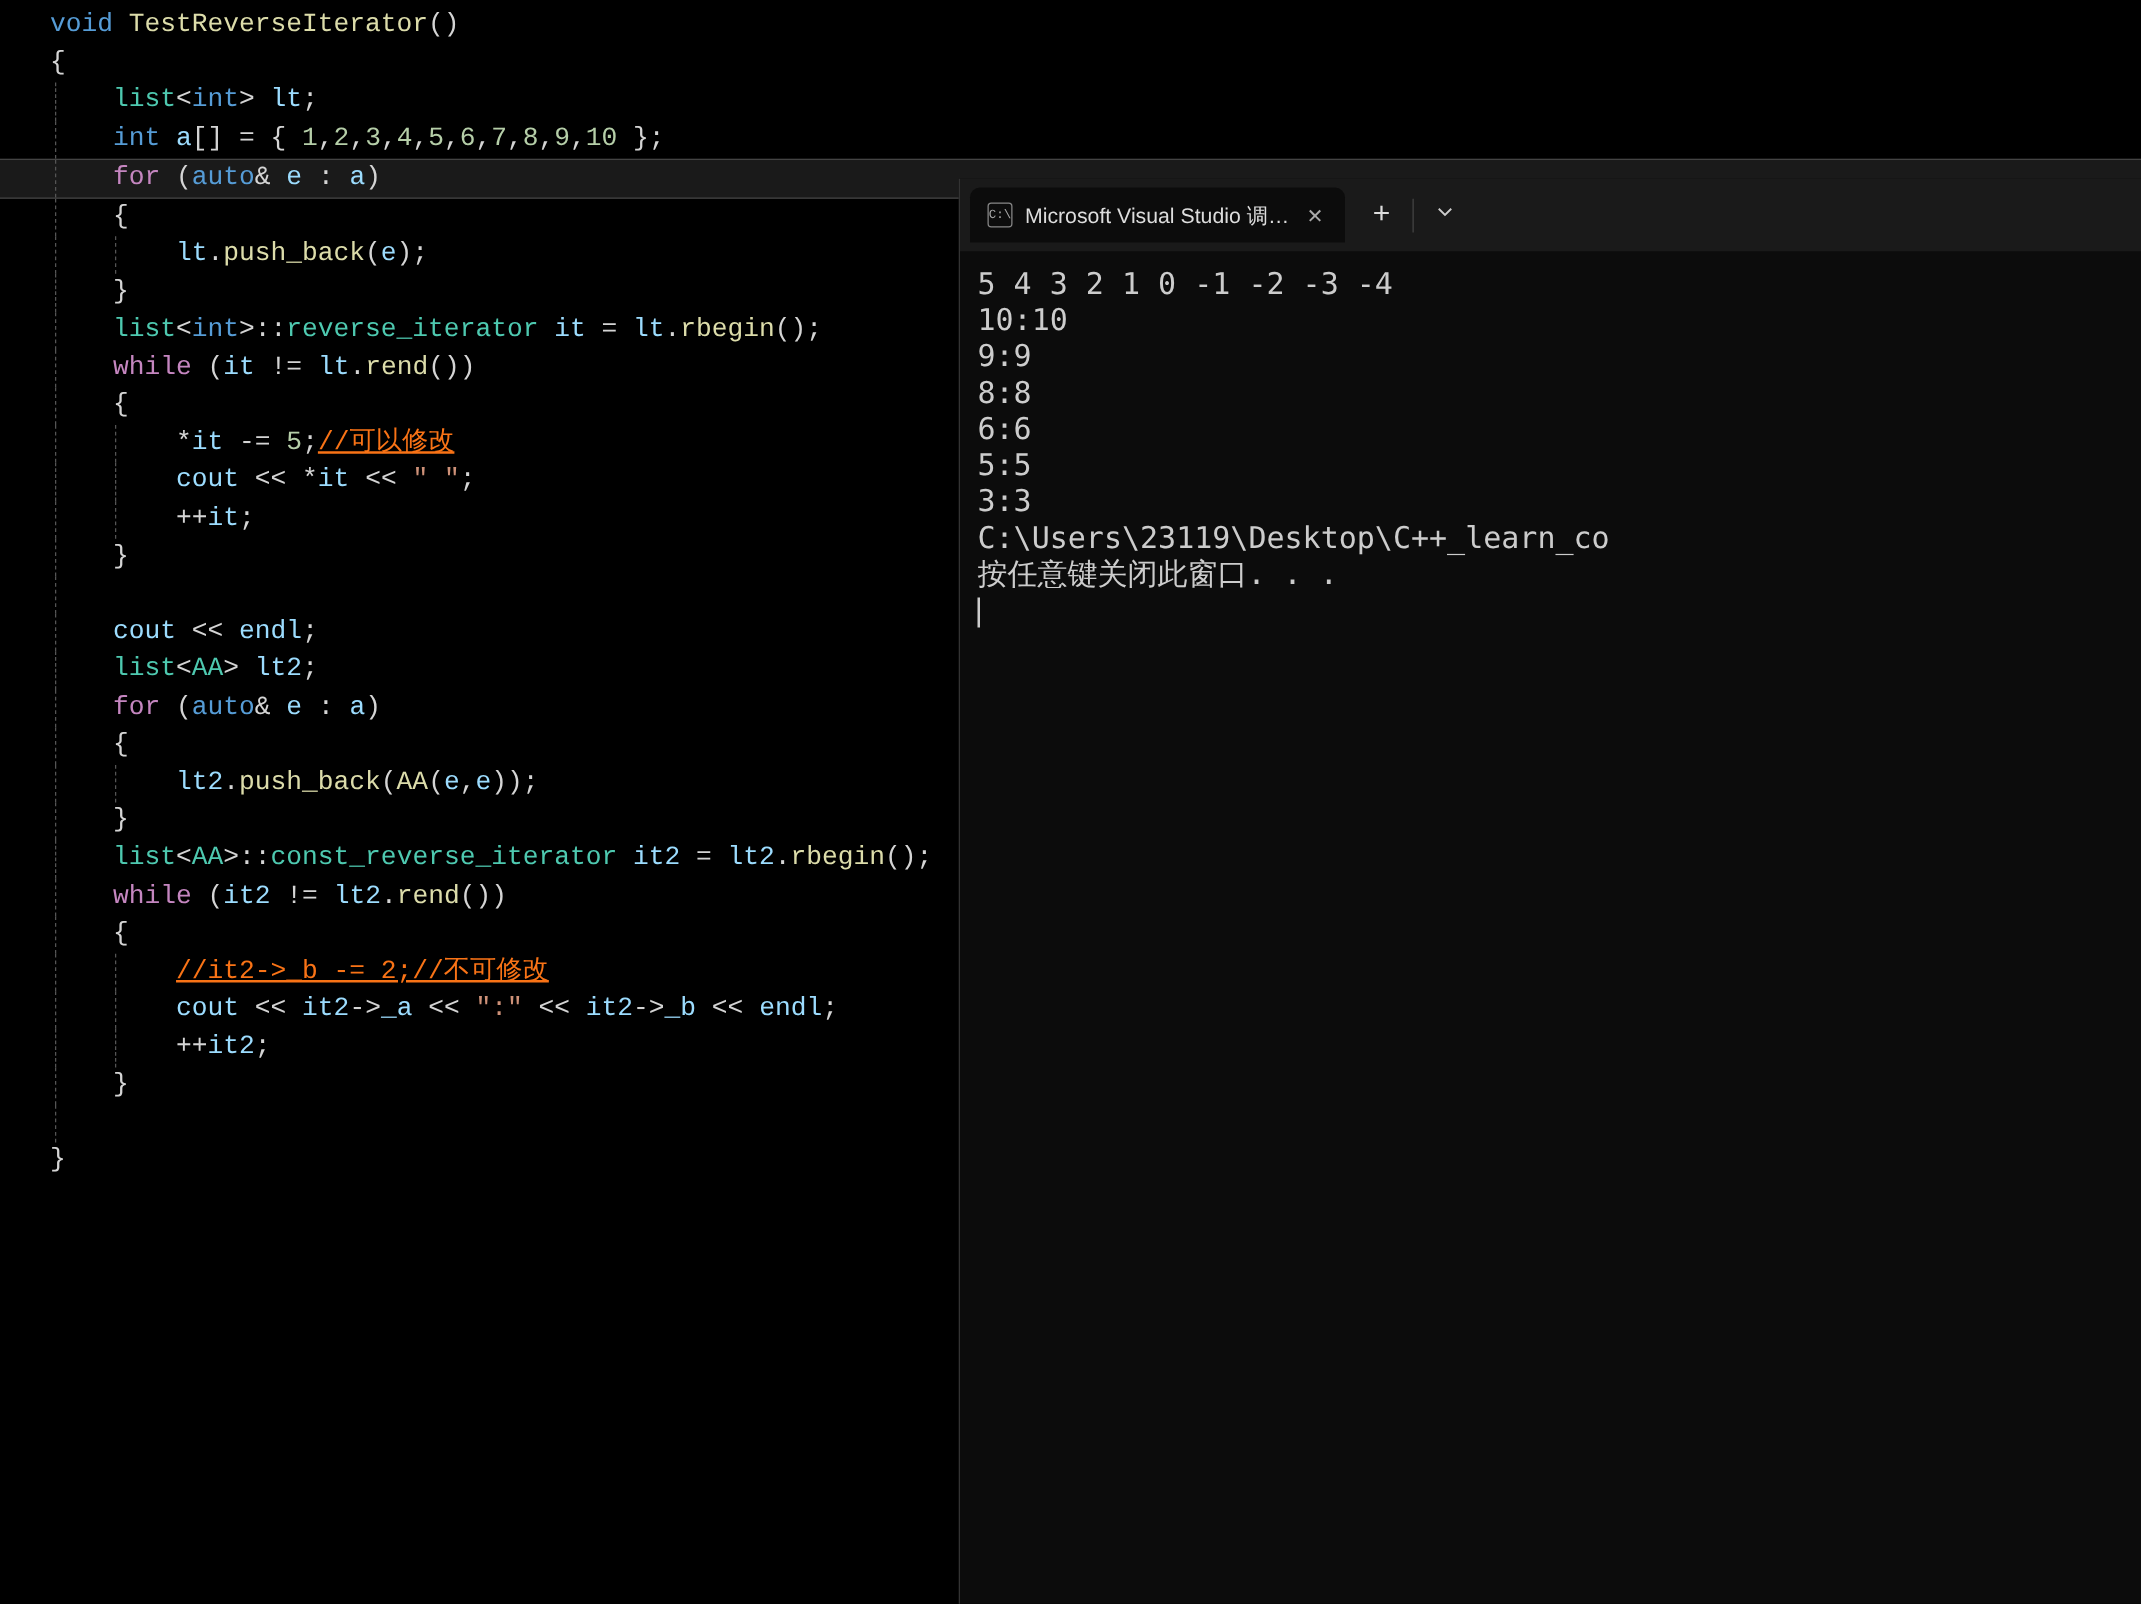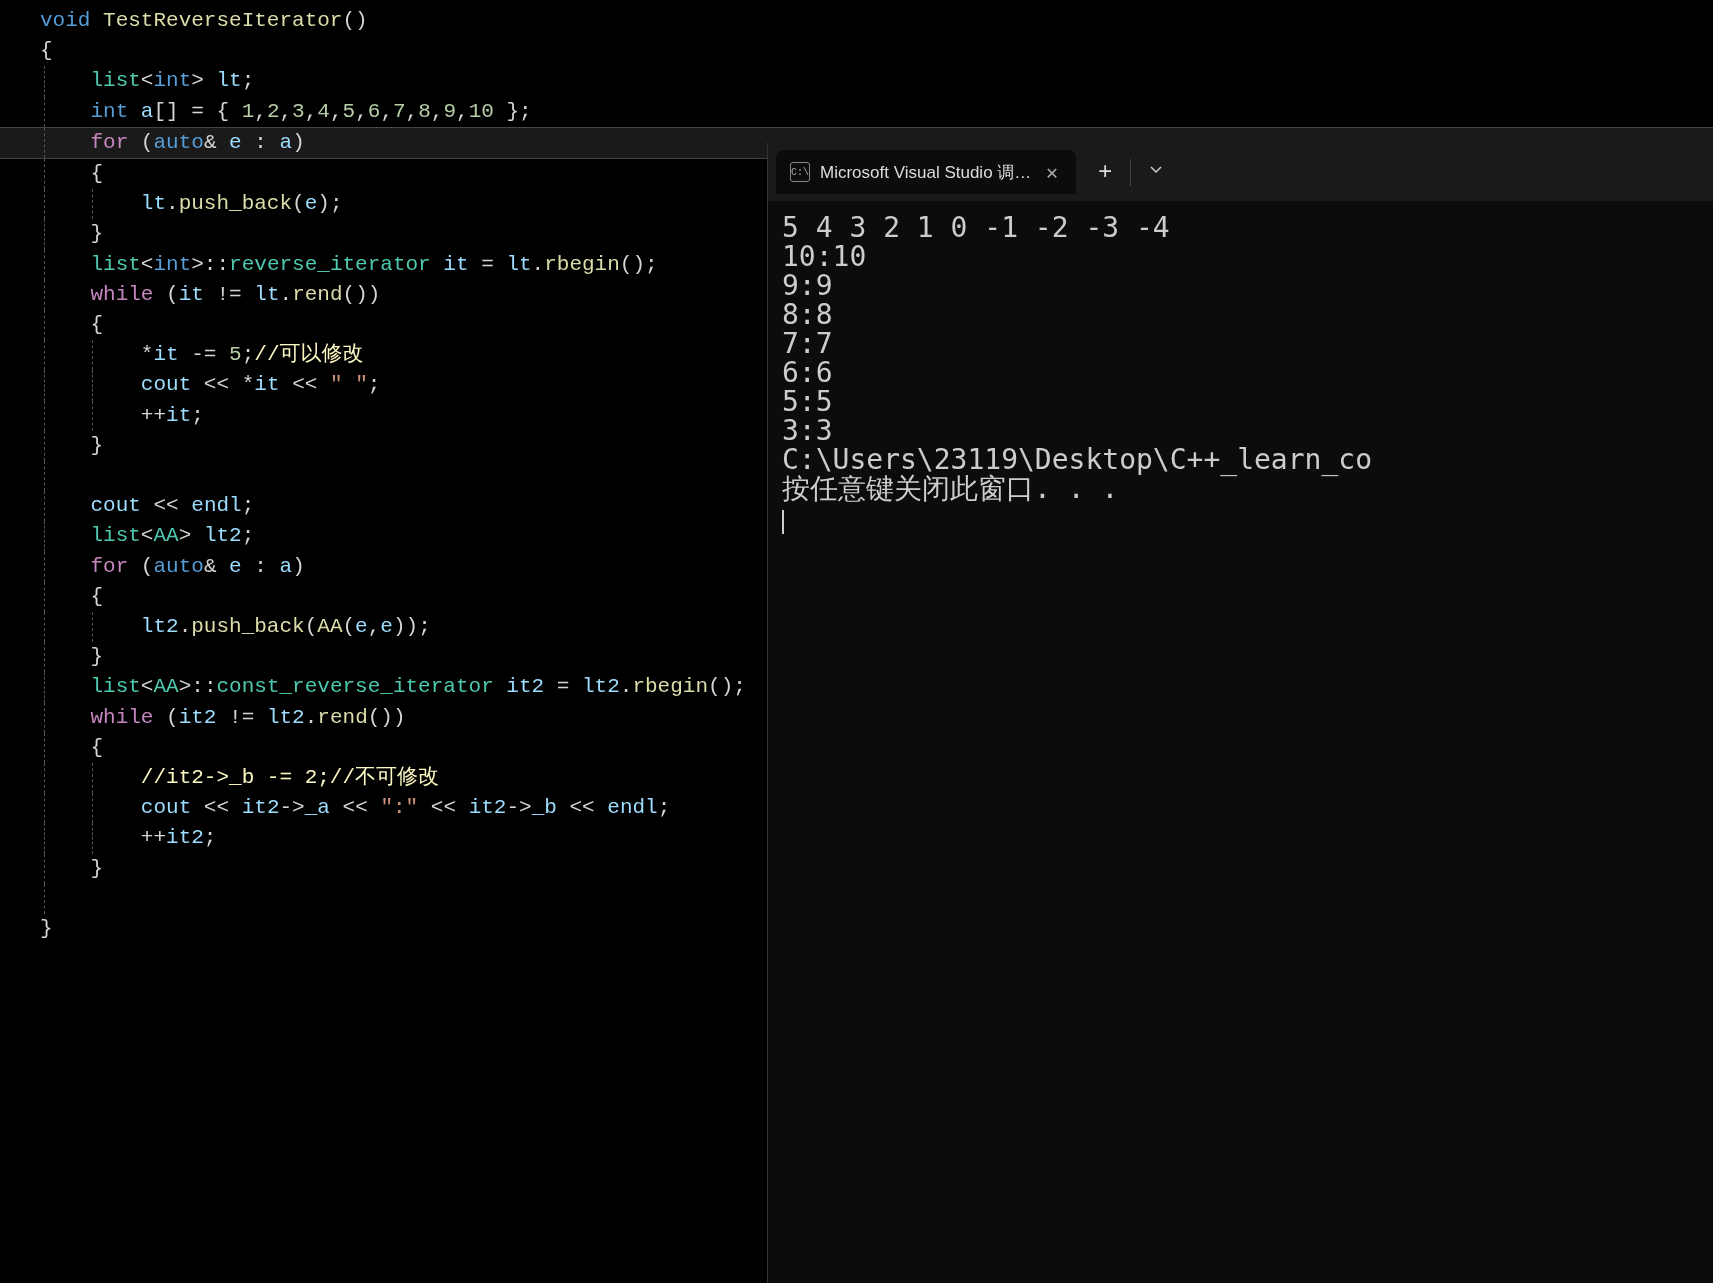--- a/index.html
+++ b/index.html
@@ -39,21 +39,21 @@
 }
 .ig2 { left: 44px; }
 .ig3 { left: 92px; }
 .kw-type { color: #4ec9b0; }
 .kw { color: #c586c0; text-align: right; }
 .kw-blue { color: #569cd6; }
 .fn { color: #dcdcaa; }
 .var { color: #9cdcfe; text-align: center; }
 .num { color: #b5cea8; }
 .str { color: #ce9178; }
-.comment { color: #fef9c3; }
+.comment { color: #f97316; text-decoration: underline; }
 .paren { color: #d4d4d4; }
 .op { color: #d4d4d4; }
 
 .terminal-window {
   position: absolute;
   left: 767px;
   top: 143px;
   right: 0;
   bottom: 0;
   background: #0c0c0c;
@@ -107,21 +107,21 @@
   border-right: 1px solid #444;
 }
 .term-drop {
   color: #ddd;
   padding: 0 14px;
   cursor: pointer;
 }
 .term-body {
   padding: 12px 14px;
   font-family: 'Consolas', monospace;
-  font-size: 28px;
+  font-size: 24px;
   line-height: 29px;
   color: #ccc;
 }
 .term-body pre { font-family: inherit; white-space: pre-wrap; }
 .cursor {
   display: inline-block;
   width: 2px;
   height: 24px;
   background: #ccc;
   vertical-align: text-bottom;
@@ -191,21 +191,20 @@
       <svg width="14" height="14" viewBox="0 0 14 14">
           <path d="M2 4 L7 9 L12 4" stroke="#ccc" stroke-width="1.5" fill="none"></path>
         </svg>
     </span>
   </div>
   <div class="term-body">
     <pre>5 4 3 2 1 0 -1 -2 -3 -4</pre>
     <pre>10:10</pre>
     <pre>9:9</pre>
     <pre>8:8</pre>
-    <pre>7:7</pre>
     <pre>6:6</pre>
     <pre>5:5</pre>
     <pre>3:3</pre>
     <pre></pre>
     <pre>C:\Users\23119\Desktop\C++_learn_co</pre>
     <pre>按任意键关闭此窗口. . .</pre>
     <pre><span class="cursor"></span></pre>
   </div>
 </div>
 

